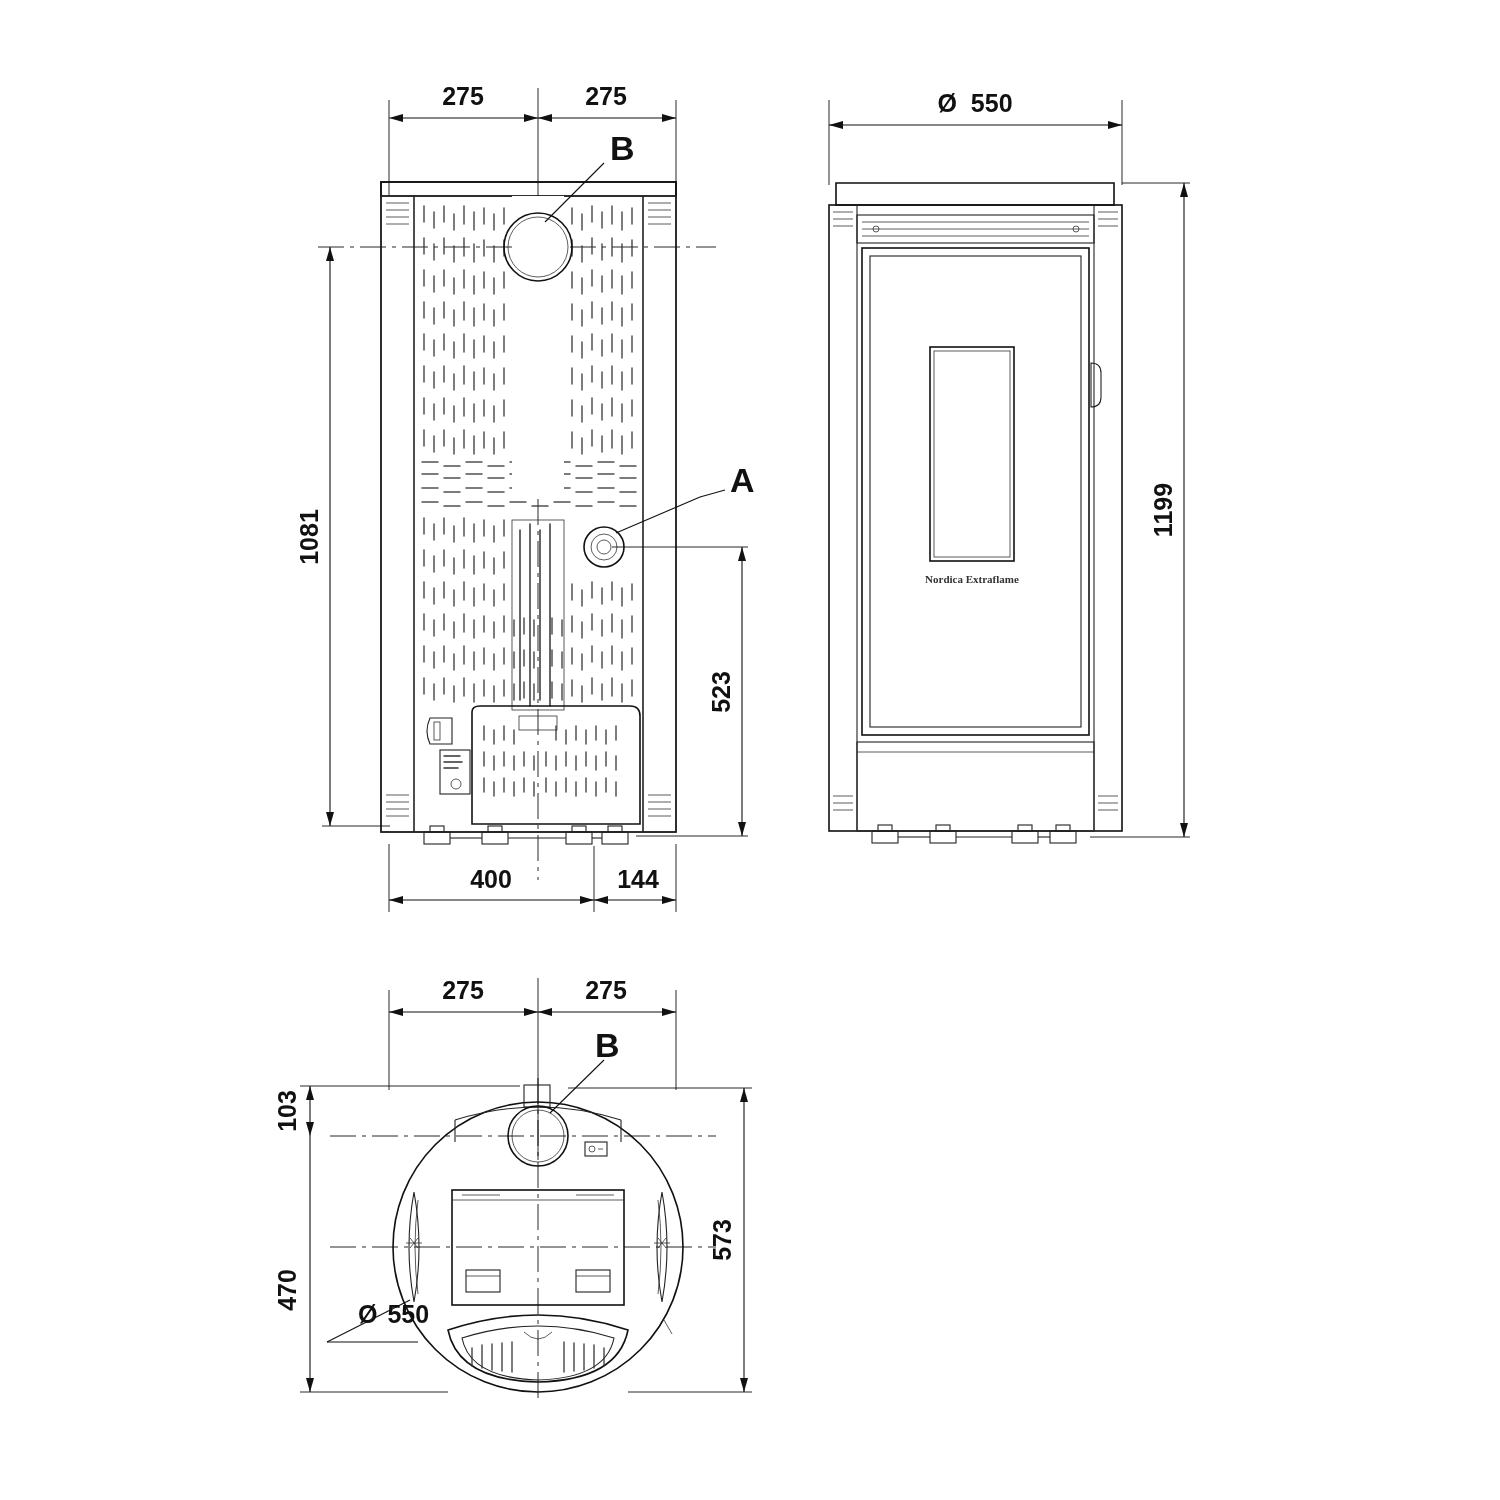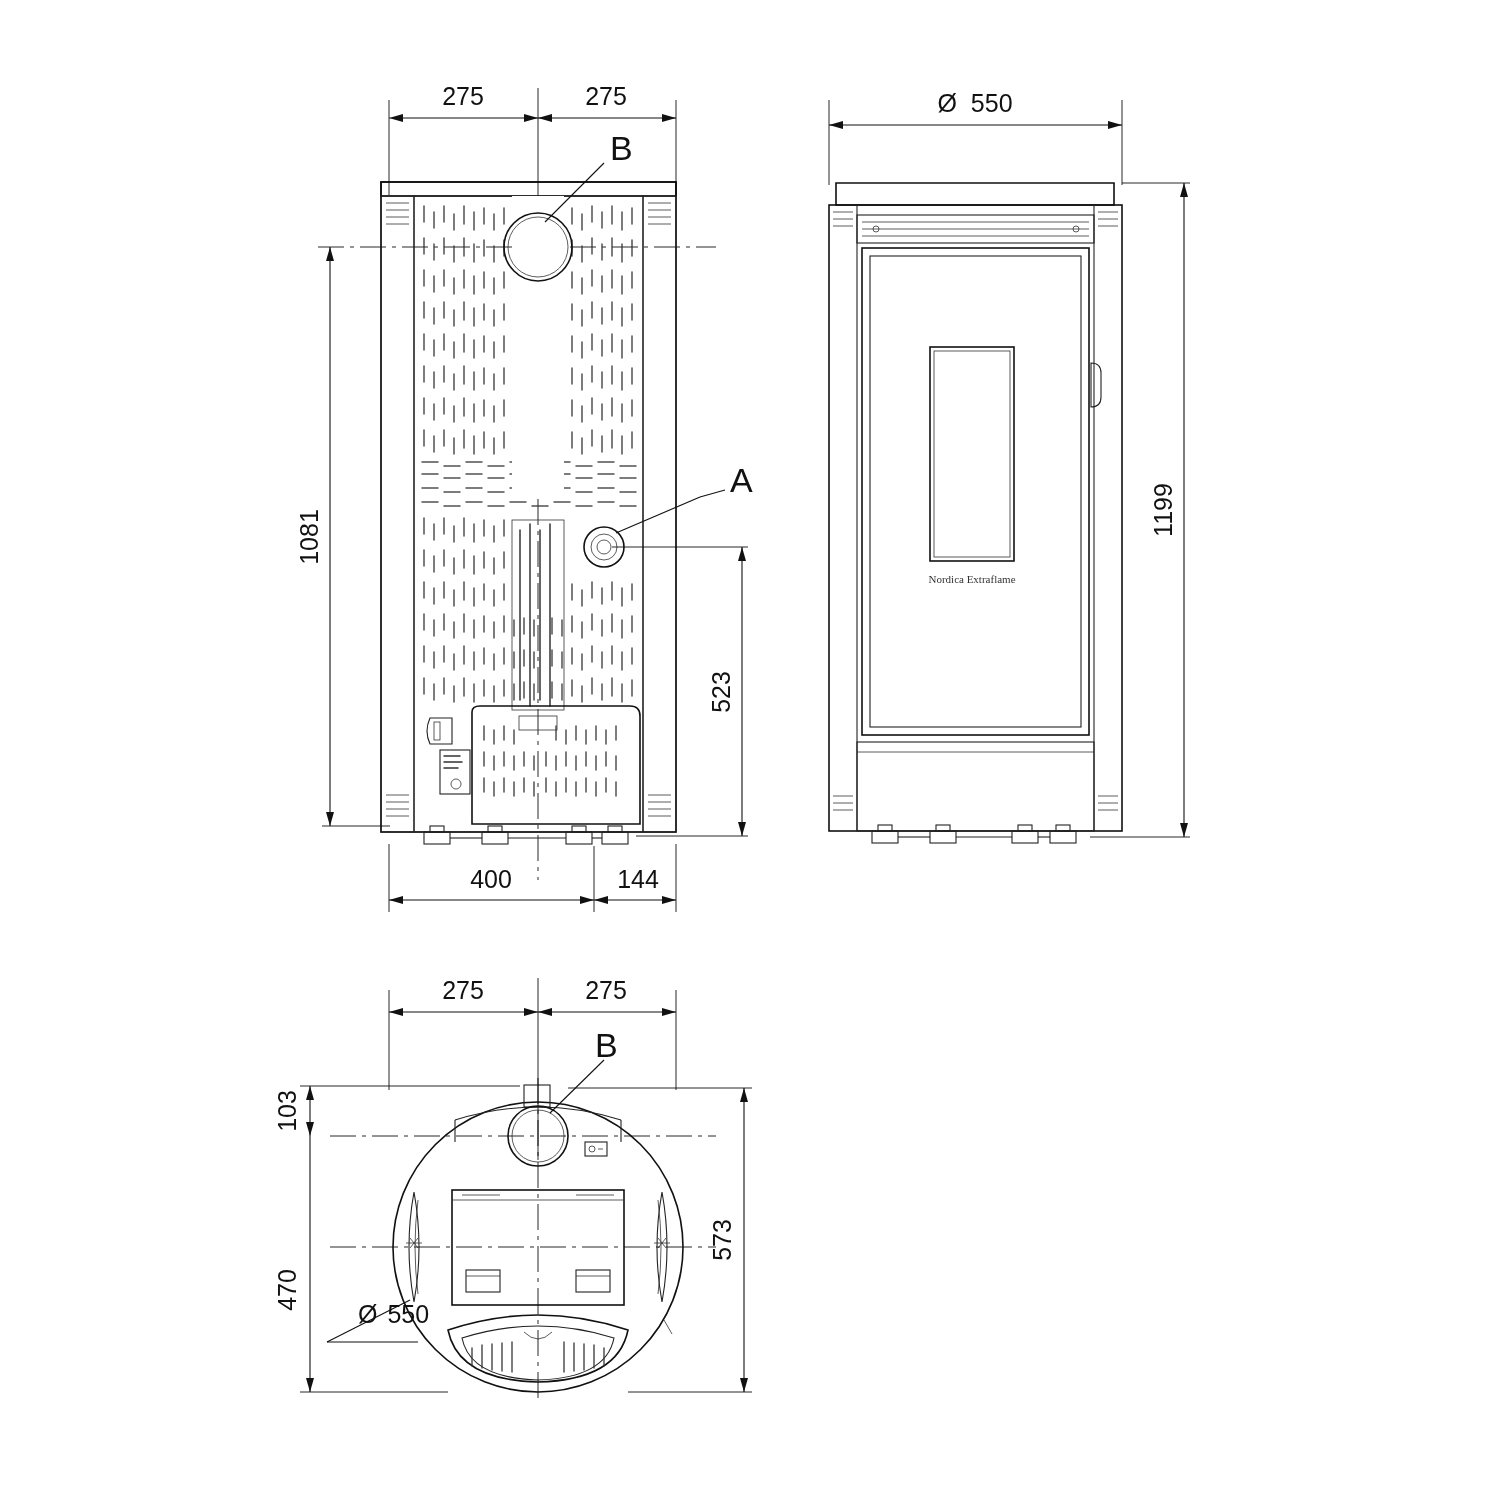--- a/index.html
+++ b/index.html
@@ -1,17 +1,17 @@
 <!DOCTYPE html>
 <html><head>
 <meta charset="utf-8">
 <style>
   html,body{margin:0;padding:0;background:#ffffff;}
   body{width:1500px;height:1500px;font-family:"Liberation Sans",sans-serif;color:#1a1a1a;position:relative;overflow:hidden;}
-  .stage{position:absolute;left:0;top:0;width:1500px;height:1500px;}
+  .stage{position:absolute;left:0;top:0;width:1500px;height:1500px;font-weight:bold;}
   svg{display:block;}
   .dim-text{font-family:"Liberation Sans",sans-serif;font-size:25px;fill:#111;}
   .callout-text{font-family:"Liberation Sans",sans-serif;font-size:34px;fill:#111;}
   .brand-text{font-family:"Liberation Serif",serif;font-size:11px;fill:#333;}
   .ln{stroke:#111;stroke-width:1.6;fill:none;}
   .ln-thin{stroke:#222;stroke-width:1.1;fill:none;}
   .ln-hair{stroke:#333;stroke-width:0.8;fill:none;}
   .dimline{stroke:#111;stroke-width:1.1;fill:none;}
   .extline{stroke:#111;stroke-width:0.9;fill:none;}
   .center{stroke:#111;stroke-width:0.9;fill:none;stroke-dasharray:26 6 4 6;}

